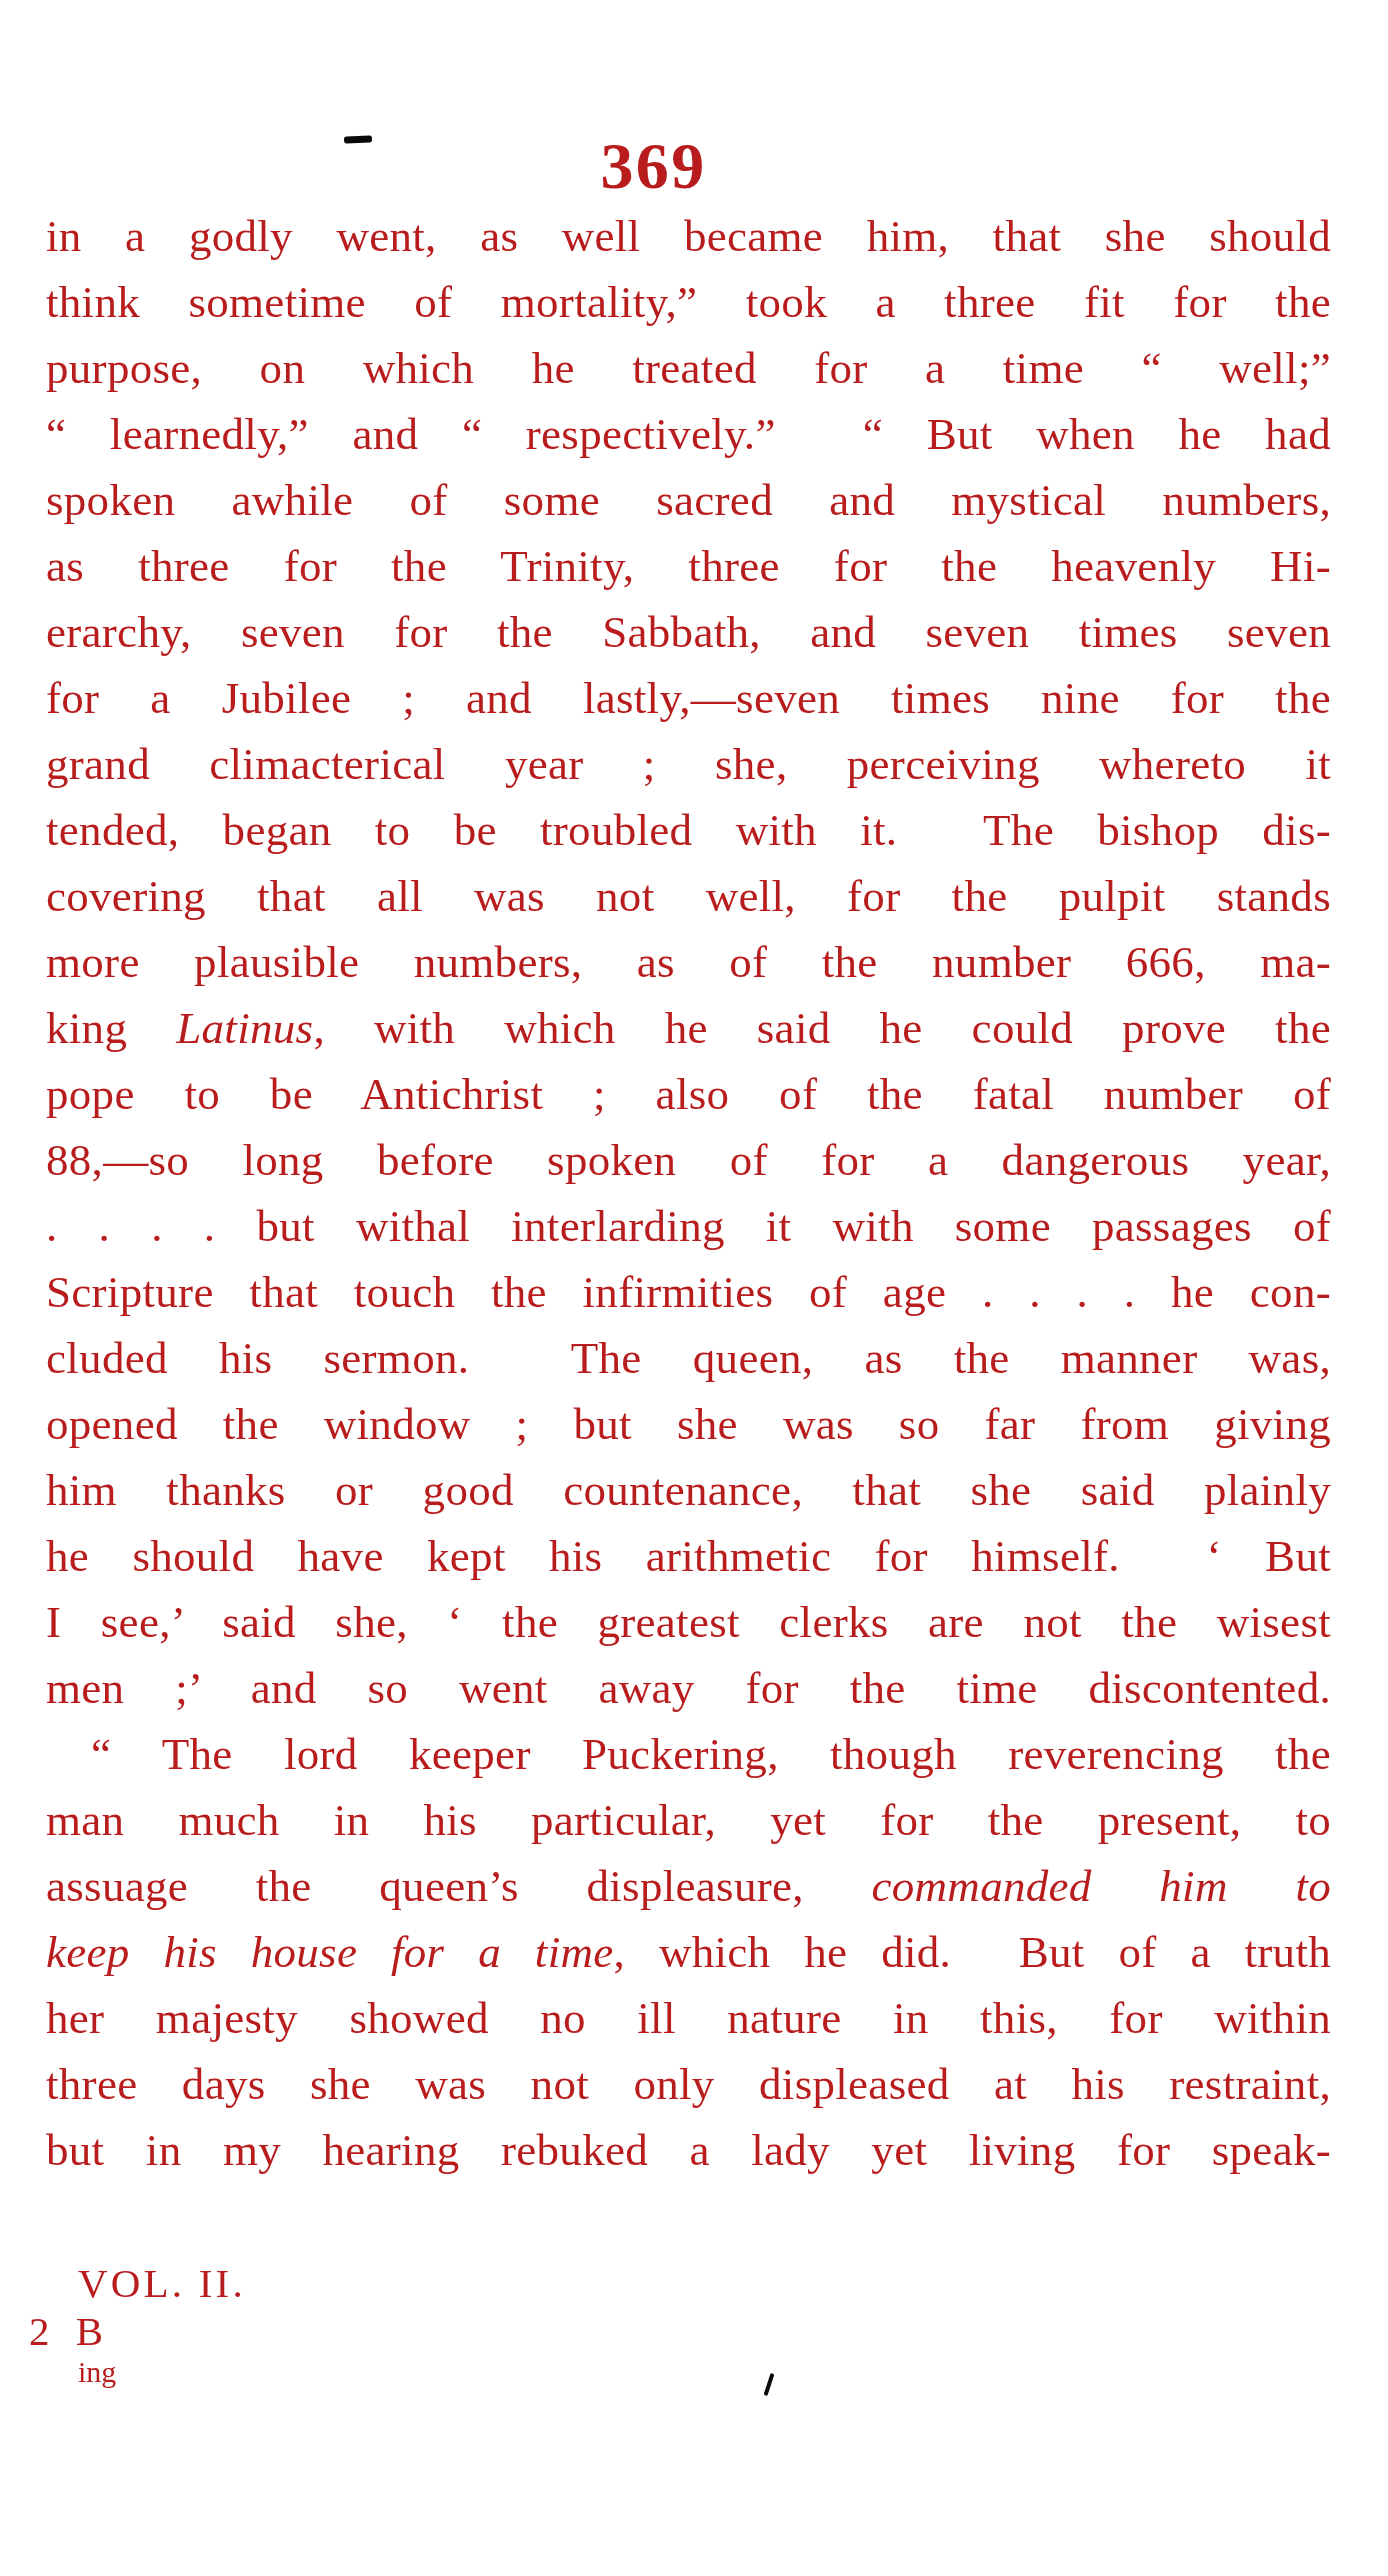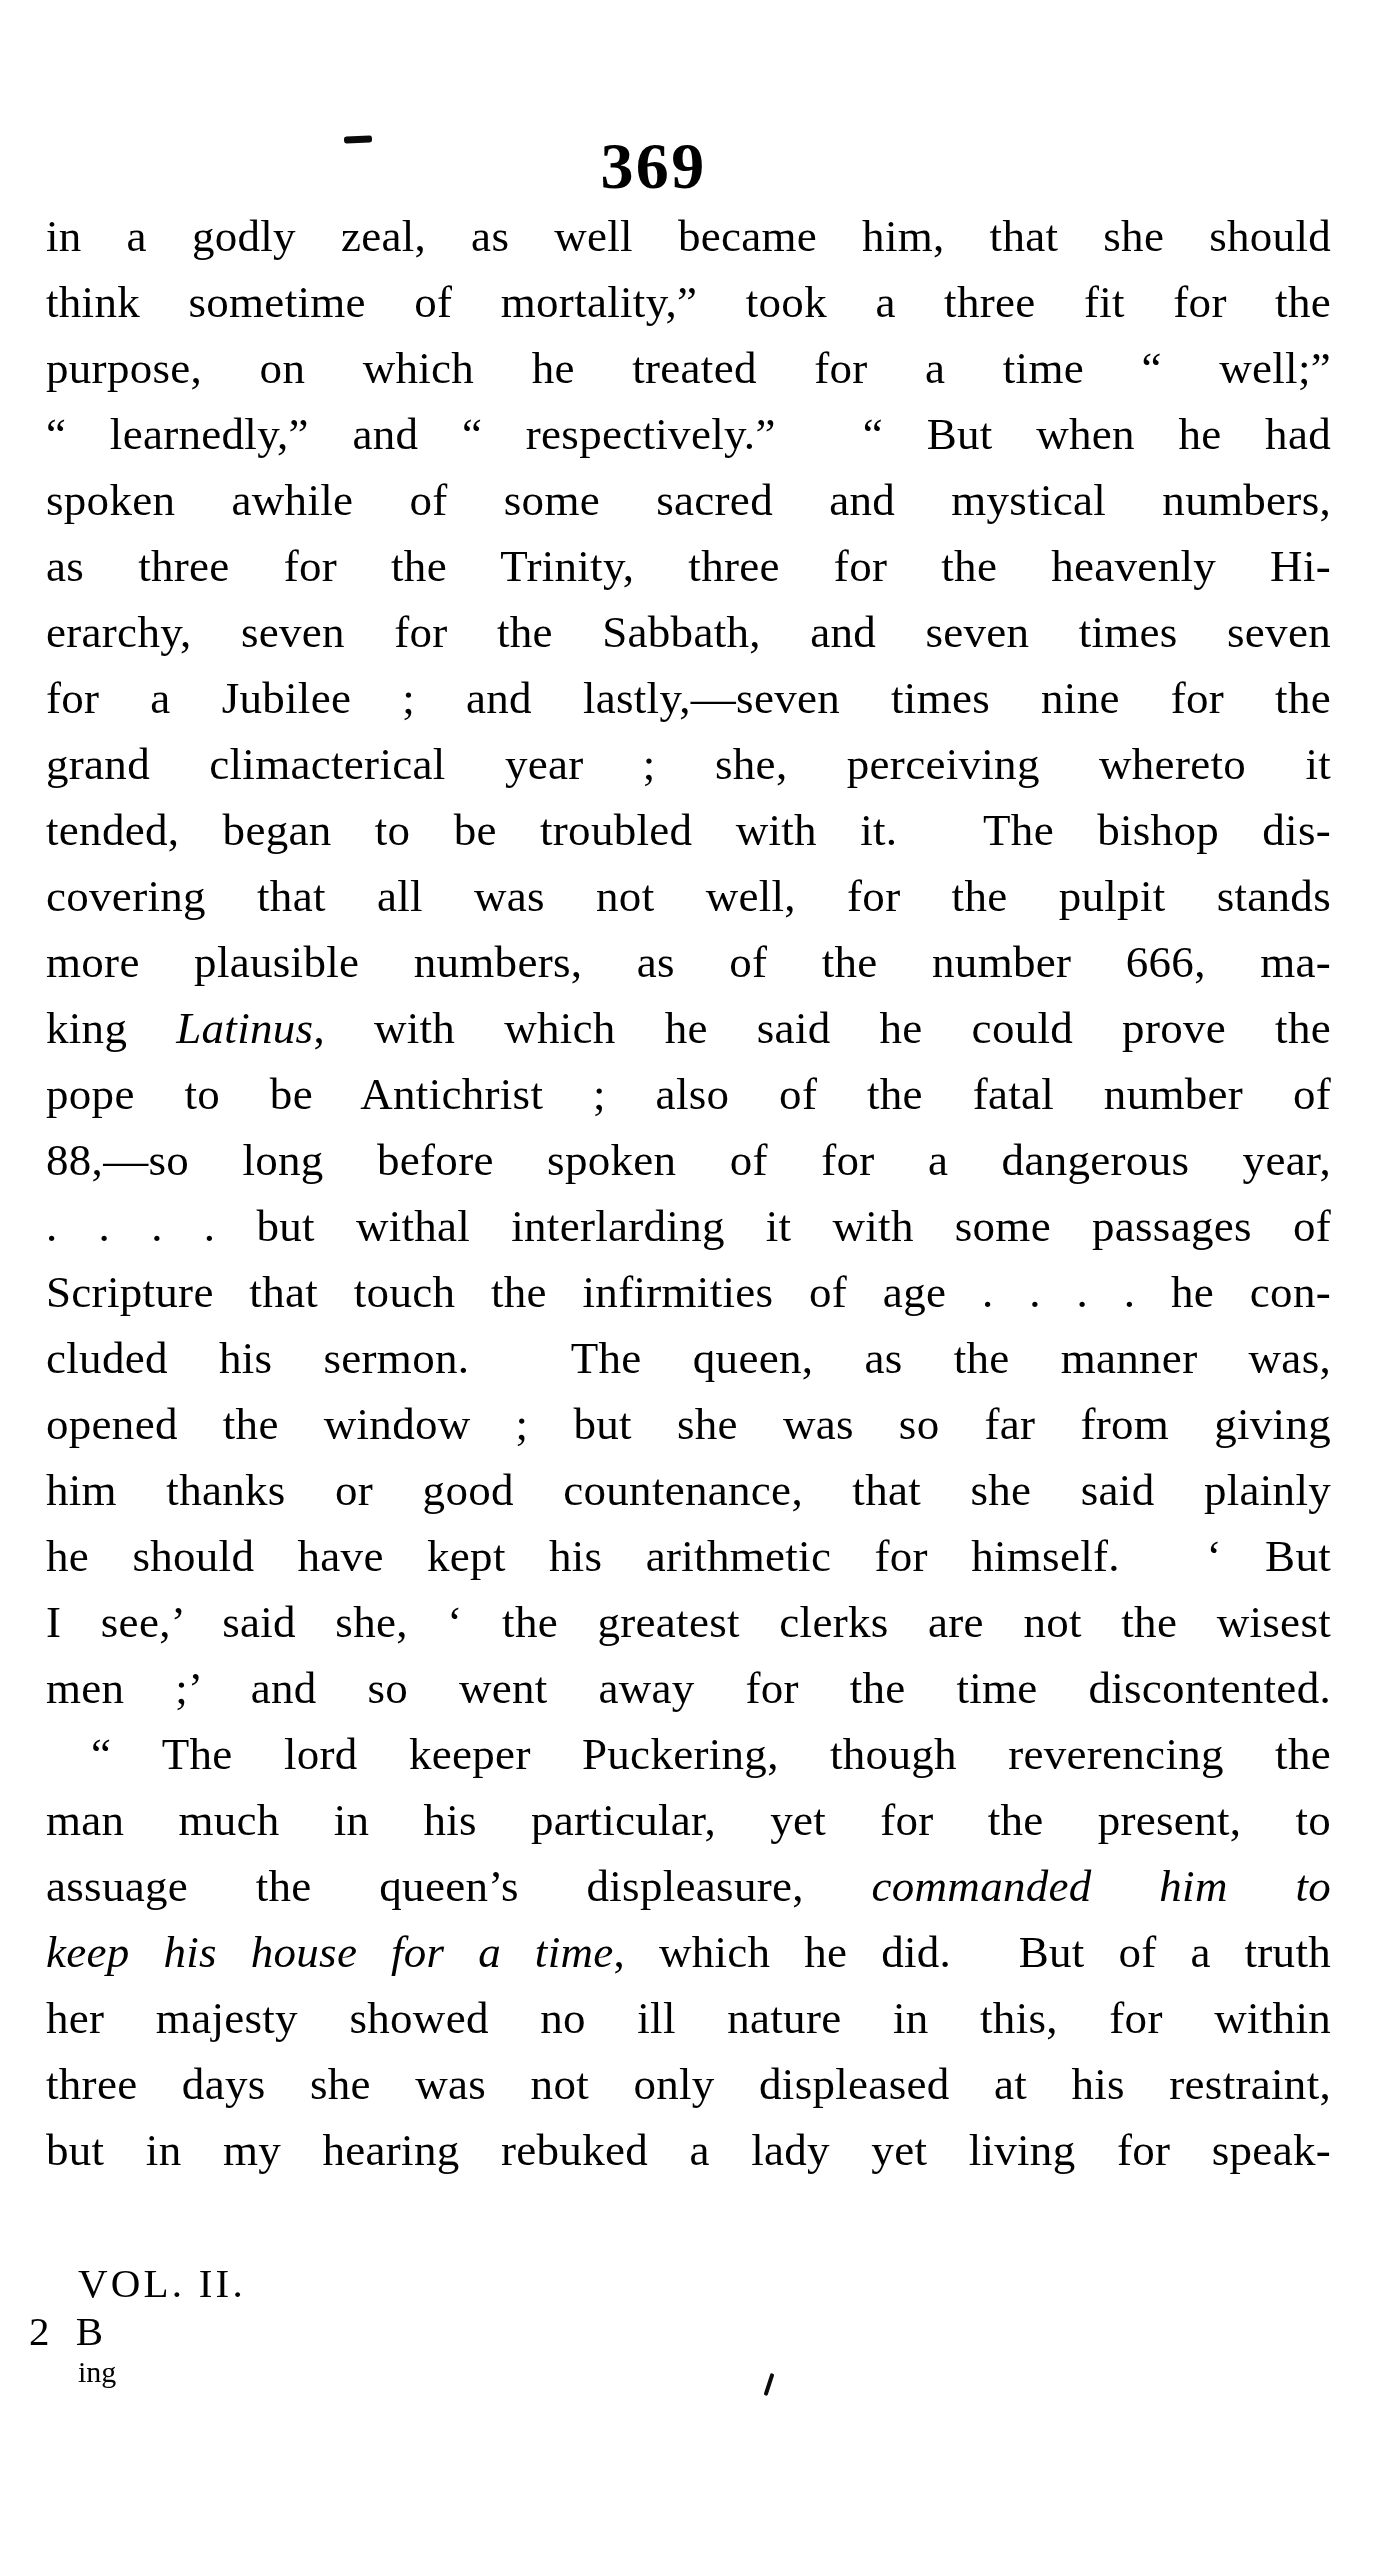--- a/index.html
+++ b/index.html
@@ -1,21 +1,21 @@
 <!DOCTYPE html>
 <html style="font-size:13px"><head>
 <meta charset="utf-8">
 <style>
   html, body { margin: 0; padding: 0; background: #ffffff; }
   .page {
     position: relative;
     width: 1389px;
     height: 2576px;
     background: #ffffff;
-    color: #000000;
+    color: #b91c1c;
     font-family: "Liberation Serif", "DejaVu Serif", serif;
     overflow: hidden;
   }
   .page-number {
     position: absolute;
     top: 128px;
     left: 0;
     width: 100%;
     text-align: center;
     transform: translateX(-41px);
@@ -79,21 +79,21 @@
 </head>
 <body>
 
 <div class="page">
 
   <span class="ink-dash"></span>
 
   <div class="page-number">369</div>
 
   <div class="text-block" id="lines-container">
-      <div class="line"><span>in a godly zeal, as well became him, that she should</span></div>
+      <div class="line"><span>in a godly went, as well became him, that she should</span></div>
       <div class="line"><span>think sometime of mortality,” took a three fit for the</span></div>
       <div class="line"><span>purpose, on which he treated for a time “ well;”</span></div>
       <div class="line"><span>“ learnedly,” and “ respectively.”&nbsp; “ But when he had</span></div>
       <div class="line"><span>spoken awhile of some sacred and mystical numbers,</span></div>
       <div class="line"><span>as three for the Trinity, three for the heavenly Hi-</span></div>
       <div class="line"><span>erarchy, seven for the Sabbath, and seven times seven</span></div>
       <div class="line"><span>for a Jubilee ; and lastly,—seven times nine for the</span></div>
       <div class="line"><span>grand climacterical year ; she, perceiving whereto it</span></div>
       <div class="line"><span>tended, began to be troubled with it.&nbsp; The bishop dis-</span></div>
       <div class="line"><span>covering that all was not well, for the pulpit stands</span></div>

